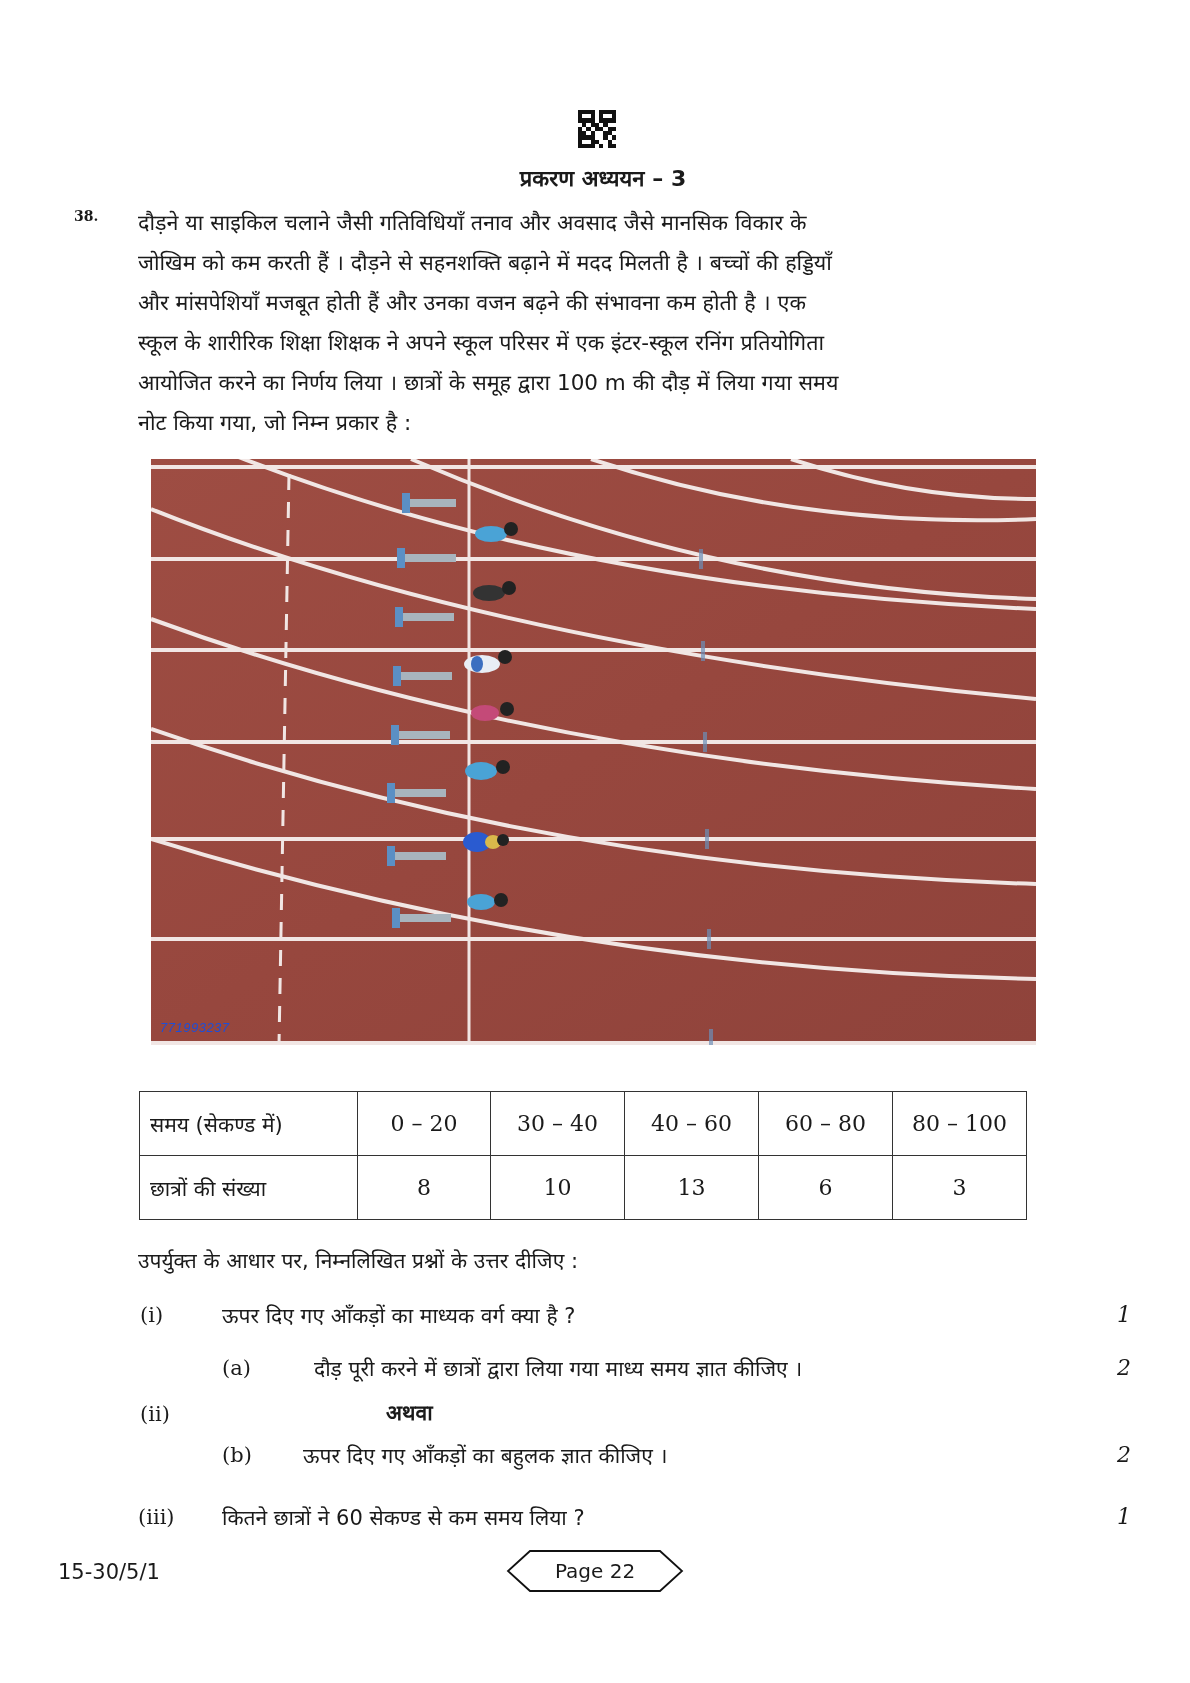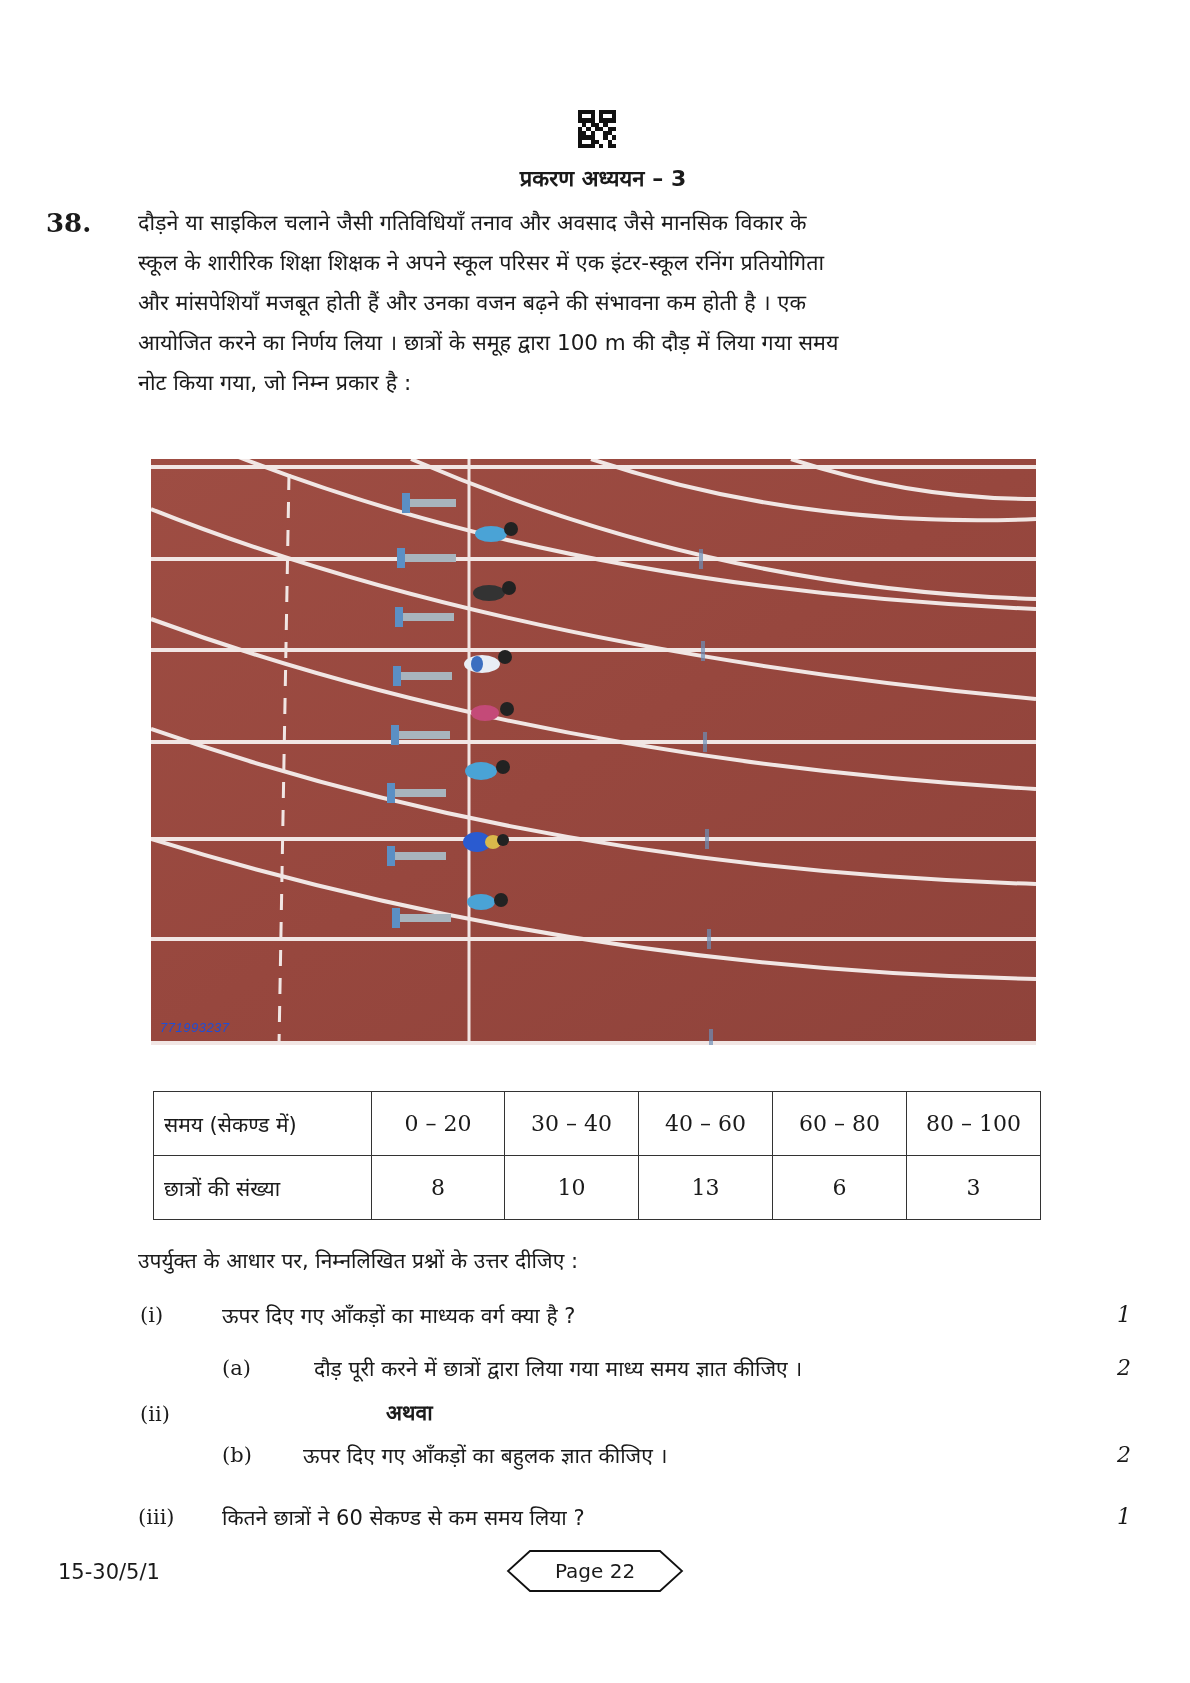--- a/index.html
+++ b/index.html
@@ -19,42 +19,42 @@
     }
     .qr span { display: block; }
     .qr .b { background: #111; }
 
     .section-title {
       left: 8px; top: 162px; width: 1190px; text-align: center;
       font-family: "DejaVu Sans", sans-serif; font-weight: bold; font-size: 22px;
     }
 
     .q-num {
-      left: 46px; top: 208px; font-family: "DejaVu Serif", serif; font-weight: bold; font-size: 26px;
+      left: 74px; top: 208px; font-family: "DejaVu Serif", serif; font-weight: bold; font-size: 14px;
     }
     .para {
       left: 138px; top: 203px; width: 937px;
       font-family: "DejaVu Sans", sans-serif; font-size: 21.5px; line-height: 40px;
       text-align: justify; text-align-last: left;
     }
 
     
     .photo {
       left: 151px; top: 459px; width: 885px; height: 586px;
       background: #9b4b41; overflow: hidden;
     }
     .photo svg { display: block; }
     .watermark {
       left: 160px; top: 1020px; font-family: "Liberation Sans", sans-serif; font-size: 13px;
       color: #1d4ed8; letter-spacing: 0.5px; font-style: italic;
     }
 
     
     .data-table {
-      left: 153px; top: 1091px; border-collapse: collapse;
+      left: 139px; top: 1091px; border-collapse: collapse;
       font-size: 22px;
       border-radius: 32px;
     }
     .data-table td {
       border: 1.6px solid #333; height: 64px; text-align: center; vertical-align: middle;
       font-family: "DejaVu Serif", serif;
     }
     .data-table td.head {
       text-align: left; padding-left: 10px; font-family: "DejaVu Sans", sans-serif; font-size: 21px;
     }
@@ -165,22 +165,23 @@
     <span class="b"></span>
     <span class="b"></span>
   </div>
 
 <div class="abs section-title">प्रकरण अध्ययन – 3</div>
 
 <div class="abs q-num">38.</div>
 
 <div class="abs para">
   <div>दौड़ने या साइकिल चलाने जैसी गतिविधियाँ तनाव और अवसाद जैसे मानसिक विकार के</div>
+  <div>जोखिम को कम करती हैं । दौड़ने से सहनशक्ति बढ़ाने में मदद मिलती है । बच्चों की हड्डियाँ</div>
+  <div>और मांसपेशियाँ मजबूत होती हैं और उनका वजन बढ़ने की संभावना कम होती है । एक</div>
   <div>स्कूल के शारीरिक शिक्षा शिक्षक ने अपने स्कूल परिसर में एक इंटर-स्कूल रनिंग प्रतियोगिता</div>
-  <div>और मांसपेशियाँ मजबूत होती हैं और उनका वजन बढ़ने की संभावना कम होती है । एक</div>
   <div>आयोजित करने का निर्णय लिया । छात्रों के समूह द्वारा 100 m की दौड़ में लिया गया समय</div>
   <div>नोट किया गया, जो निम्न प्रकार है :</div>
 </div>
 
 <div class="abs photo">
   <svg width="885" height="586" viewBox="0 0 885 586">
     <defs>
       <linearGradient id="tg" x1="0" y1="0" x2="1" y2="1">
         <stop offset="0" stop-color="#9e4d43"></stop>
         <stop offset="0.5" stop-color="#97473e"></stop>

